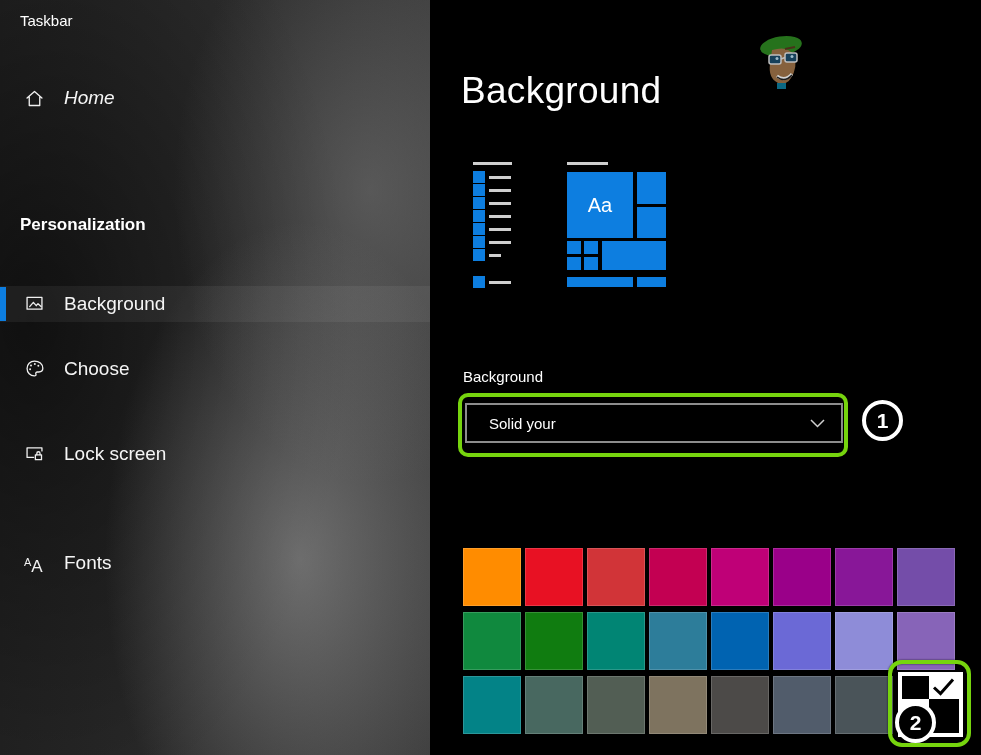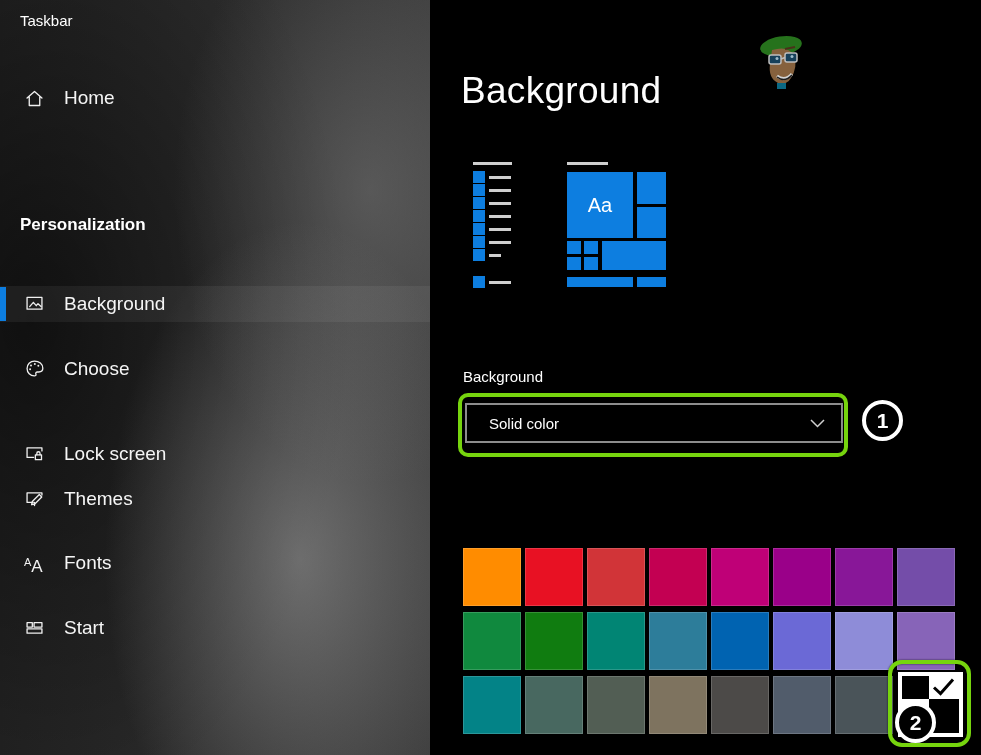--- a/index.html
+++ b/index.html
@@ -14,21 +14,21 @@
     background-color:#2d2d2d;
     background-image:
       radial-gradient(ellipse 300px 520px at 300px 560px, rgba(170,170,170,.50), rgba(170,170,170,0) 65%),
       radial-gradient(ellipse 280px 420px at 370px 190px, rgba(135,135,135,.42), rgba(135,135,135,0) 70%),
       radial-gradient(ellipse 430px 680px at 30px 320px, rgba(0,0,0,.55), rgba(0,0,0,0) 75%),
       linear-gradient(90deg,#232323,#2e2e2e 60%,#3a3a3a);
   }
   .app-title{position:absolute;left:20px;top:12px;font-size:15px;color:#fff;}
   .home-row{position:absolute;left:0;top:83px;width:430px;height:32px;cursor:pointer;}
   .home-row .ic{position:absolute;left:24px;top:5px;width:21px;height:21px;}
-  .home-row .lbl{position:absolute;left:64px;top:4px;font-size:19px;color:#f5f5f5;}
+  .home-row .lbl{position:absolute;left:64px;top:4px;font-size:19px;color:#f5f5f5;font-style:italic;}
   .searchbox{
     position:absolute;left:22px;top:141px;width:387px;height:42px;
     border:2px solid #a6a6a6;box-sizing:border-box;background:rgba(8,8,8,.55);
   }
   .searchbox input{
     position:absolute;left:0;top:0;width:100%;height:100%;box-sizing:border-box;
     background:transparent;border:none;outline:none;color:#e8e8e8;
     font-size:17px;padding:0 40px 0 16px;font-family:"Liberation Sans",sans-serif;
   }
   .searchbox input::placeholder{color:#d6d6d6;opacity:1;}
@@ -135,48 +135,28 @@
       <span class="ic">
         <svg width="21" height="21" viewBox="0 0 24 24">
           <path class="st" d="M20.5 9 V5.5 H3.5 V16.5 H11"></path>
           <rect class="st" x="13" y="13.5" width="7" height="5.5"></rect>
           <path class="st" d="M14.7 13.5 v-1.7 a1.8 1.8 0 0 1 3.6 0 v1.7"></path>
         </svg>
       </span>
       <span class="lbl">Lock screen</span>
     </div>
 
-    <div class="nav-item" style="top:481px">
-      <span class="ic">
-        <svg width="21" height="21" viewBox="0 0 24 24">
-          <path class="st" d="M10.5 16.5 H3.5 V5.5 H20.5 V8"></path>
-          <path class="st" d="M9.5 15.5 L17.5 7.5 l2.8 2.8 L12.3 18.3 l-3.6.8 z"></path>
-          <path class="st" d="M12 16.5 v3.5"></path>
-        </svg>
-      </span>
-      <span class="lbl">Themes</span>
-    </div>
 
     <div class="nav-item" style="top:545px">
       <span class="ic">
         <span class="fonts-glyph"><span class="fa">A</span>A</span>
       </span>
       <span class="lbl">Fonts</span>
     </div>
 
-    <div class="nav-item" style="top:610px">
-      <span class="ic">
-        <svg width="21" height="21" viewBox="0 0 24 24">
-          <rect class="st" x="3.5" y="6.5" width="6" height="5"></rect>
-          <rect class="st" x="11.5" y="6.5" width="9" height="5"></rect>
-          <rect class="st" x="3.5" y="13.5" width="17" height="5"></rect>
-        </svg>
-      </span>
-      <span class="lbl">Start</span>
-    </div>
 
   </aside>
 
   <main class="main">
     <h1 class="page-title">Background</h1>
 
     <span class="mascot">
       <svg width="54" height="58" viewBox="0 0 54 58">
         <ellipse cx="26" cy="13" rx="21" ry="9.5" fill="#2e8b22" transform="rotate(-9 26 13)"></ellipse>
         <path d="M17 17 Q34 12 39 23 Q43 34 36 45 Q31 53 23 50 Q13 45 15 31 Z" fill="#a3764a"></path>
@@ -223,21 +203,21 @@
       <div class="pv blue" style="left:104px;top:107px;width:14px;height:13px"></div>
       <div class="pv blue" style="left:121px;top:107px;width:14px;height:13px"></div>
       <div class="pv blue" style="left:138.5px;top:91px;width:64px;height:29px"></div>
       <div class="pv blue" style="left:104px;top:127px;width:66px;height:10px"></div>
       <div class="pv blue" style="left:173.5px;top:127px;width:29px;height:10px"></div>
     </div>
 
     <div class="field-label" style="left:33px;top:368px">Background</div>
 
     <div class="dropdown">
-      <span class="val">Solid color</span>
+      <span class="val">Solid your</span>
       <span>
         <svg width="15" height="9" viewBox="0 0 15 9">
             <path d="M1 1 L7.5 7.5 L14 1" stroke="#cfcfcf" stroke-width="1.5" fill="none"></path>
           </svg>
       </span>
     </div>
     <div class="hl hl1"></div>
     <div class="badge badge1">
       <span>1</span>
     </div>

